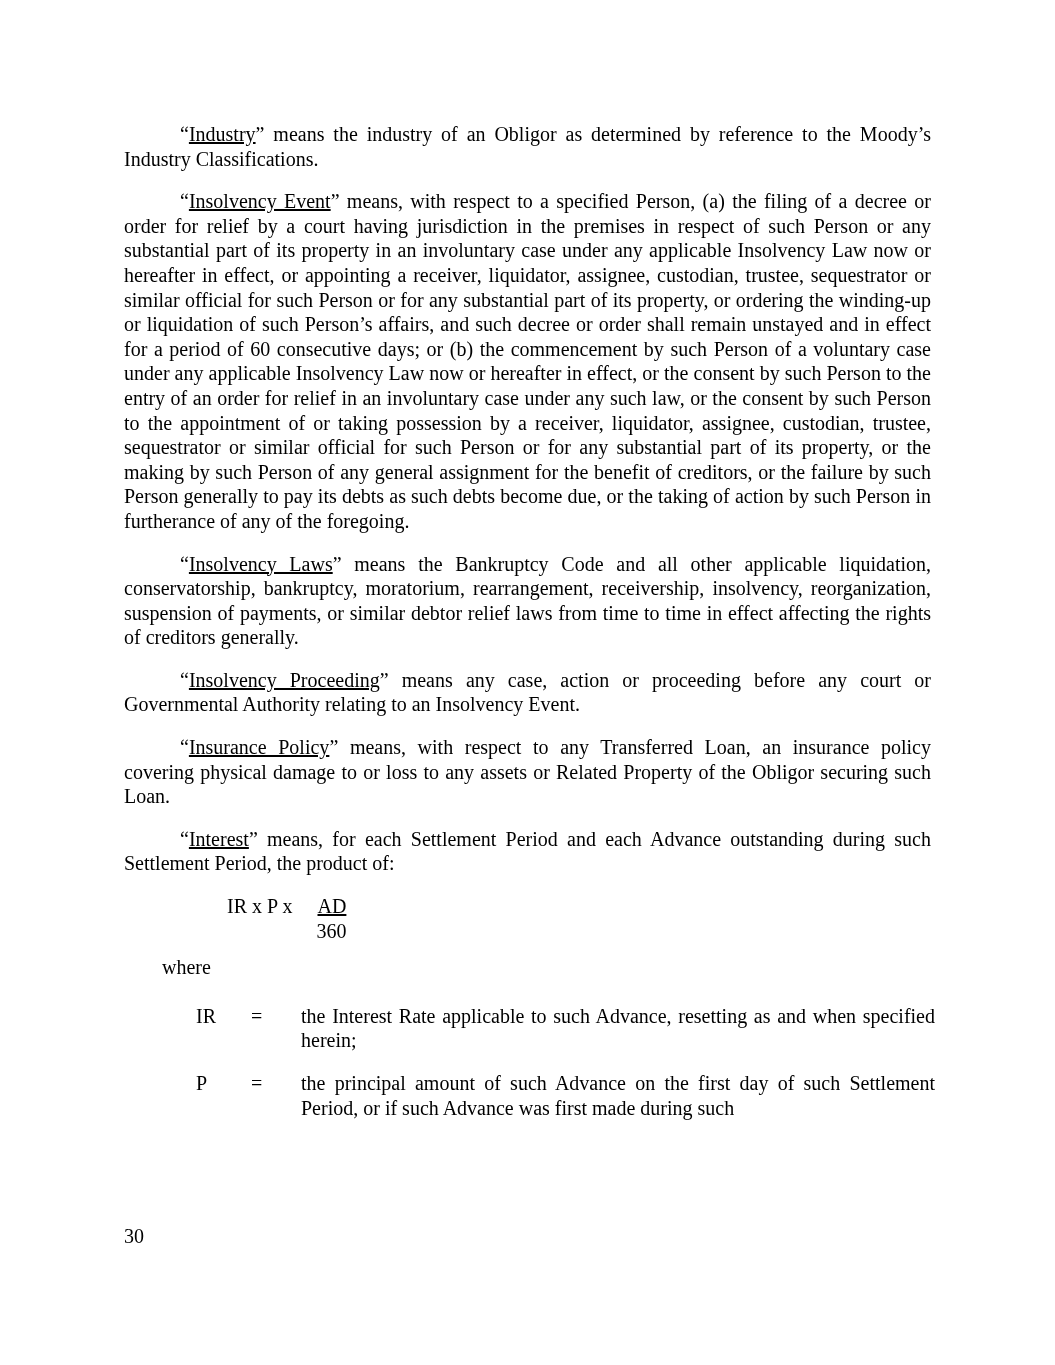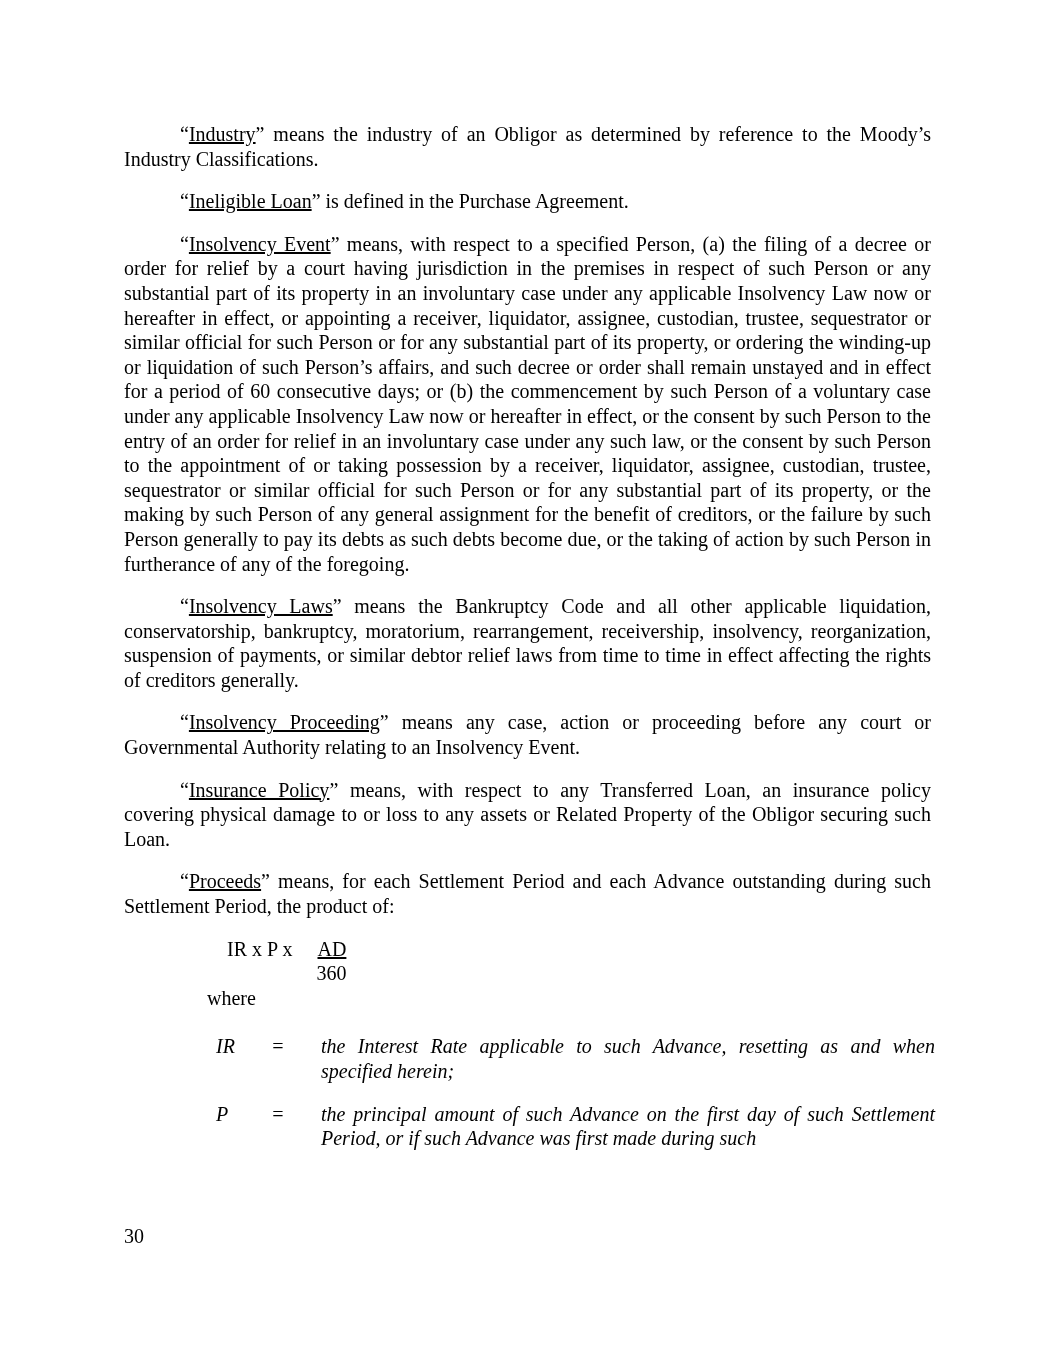--- a/index.html
+++ b/index.html
@@ -23,39 +23,38 @@
   .para {
     text-align: justify;
     text-indent: 56px;
     margin: 0 4px 18px 0;
   }
   .term {
     text-decoration: underline;
   }
   .formula-block {
     margin-left: 103px;
-    margin-bottom: 0;
+    margin-bottom: 12px;
   }
   .fraction {
     display: inline-flex;
     flex-direction: column;
     align-items: flex-end;
     margin-left: 24px;
   }
   .fraction .num {
     text-decoration: underline;
   }
   .where-line {
-    margin-left: 83px;
+    margin-left: 38px;
     margin-bottom: 24px;
   }
   .var-row {
     display: flex;
-    margin: 0 0 18px 92px;
-    font-style: italic;
+    margin: 0 0 18px 72px;
   }
   .var-symbol {
     width: 55px;
     flex: 0 0 55px;
   }
   .var-operator {
     width: 50px;
     flex: 0 0 50px;
   }
   .var-desc {
@@ -69,32 +68,31 @@
     width: 811px;
   }
 </style>
 </head>
 <body>
 
 <div class="page">
 
   <p class="para"><span>“</span><span class="term">Industry</span><span>” means the industry of an Obligor as determined by reference to the Moody’s Industry Classifications.</span></p>
 
-  <p class="para"><span>“</span><span class="term">Ineligible Loan</span><span>” is defined in the Purchase Agreement.</span></p>
 
   <p class="para"><span>“</span><span class="term">Insolvency Event</span><span>” means, with respect to a specified Person, (a) the filing of a decree or order for relief by a court having jurisdiction in the premises in respect of such Person or any substantial part of its property in an involuntary case under any applicable Insolvency Law now or hereafter in effect, or appointing a receiver, liquidator, assignee, custodian, trustee, sequestrator or similar official for such Person or for any substantial part of its property, or ordering the winding-up or liquidation of such Person’s affairs, and such decree or order shall remain unstayed and in effect for a period of 60 consecutive days; or (b) the commencement by such Person of a voluntary case under any applicable Insolvency Law now or hereafter in effect, or the consent by such Person to the entry of an order for relief in an involuntary case under any such law, or the consent by such Person to the appointment of or taking possession by a receiver, liquidator, assignee, custodian, trustee, sequestrator or similar official for such Person or for any substantial part of its property, or the making by such Person of any general assignment for the benefit of creditors, or the failure by such Person generally to pay its debts as such debts become due, or the taking of action by such Person in furtherance of any of the foregoing.</span></p>
 
   <p class="para"><span>“</span><span class="term">Insolvency Laws</span><span>” means the Bankruptcy Code and all other applicable liquidation, conservatorship, bankruptcy, moratorium, rearrangement, receivership, insolvency, reorganization, suspension of payments, or similar debtor relief laws from time to time in effect affecting the rights of creditors generally.</span></p>
 
   <p class="para"><span>“</span><span class="term">Insolvency Proceeding</span><span>” means any case, action or proceeding before any court or Governmental Authority relating to an Insolvency Event.</span></p>
 
   <p class="para"><span>“</span><span class="term">Insurance Policy</span><span>” means, with respect to any Transferred Loan, an insurance policy covering physical damage to or loss to any assets or Related Property of the Obligor securing such Loan.</span></p>
 
 
-  <p class="para"><span>“</span><span class="term">Proceeds</span><span>” means, for each Settlement Period and each Advance outstanding during such Settlement Period, the product of:</span></p>
+  <p class="para"><span>“</span><span class="term">Interest</span><span>” means, for each Settlement Period and each Advance outstanding during such Settlement Period, the product of:</span></p>
 
   <div class="formula-block">
     <span>IR x P x</span><span class="fraction">
         <span class="num">AD</span>
         <span class="den">360</span>
       </span>
   </div>
 
   <div class="where-line">where</div>
 

